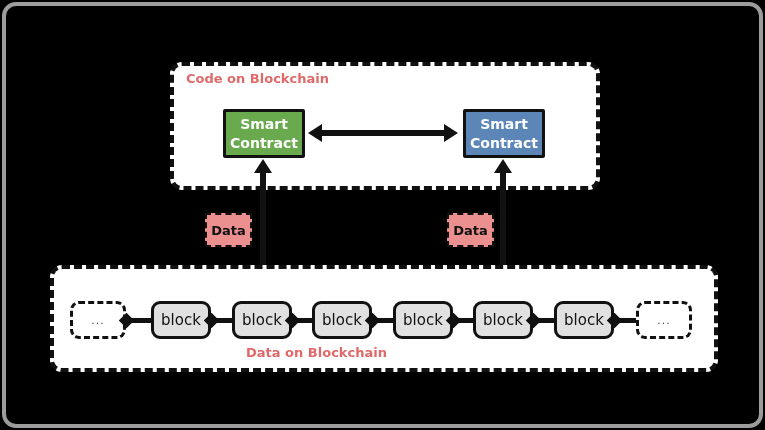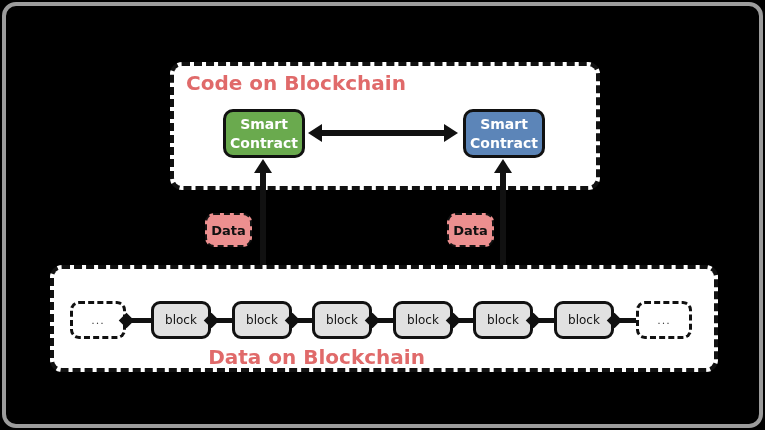--- a/index.html
+++ b/index.html
@@ -12,42 +12,42 @@
     border:4px solid #9c9c9c;border-radius:14px;pointer-events:none;
   }
   
   .container{
     position:absolute;background:#ffffff;border:4px dashed #111;
     border-radius:12px;box-sizing:border-box;
   }
   .container.top{left:170px;top:62px;width:430px;height:128px;}
   .container.bottom{left:50px;top:265px;width:668px;height:107px;}
   
-  .section-title{position:absolute;font-weight:bold;font-size:20px;color:#e06a6a;}
+  .section-title{position:absolute;font-weight:bold;font-size:13px;color:#e06a6a;}
   .title-top{left:186px;top:71px;}
   .title-bottom{left:50px;top:345px;width:533px;text-align:center;}
   
   .contract{
     position:absolute;top:109px;width:82px;height:49px;border:3px solid #111;
-    border-radius:10px;box-sizing:border-box;display:flex;align-items:center;
+    border-radius:2px;box-sizing:border-box;display:flex;align-items:center;
     justify-content:center;text-align:center;color:#fff;font-weight:bold;
     font-size:14px;line-height:1.3;
   }
   .contract.left{left:223px;background:#6aaa4e;}
   .contract.right{left:463px;background:#5c85b8;}
   
   .event{
     position:absolute;left:356px;top:83px;width:53px;height:33px;background:#f8dc9c;
     border:3px dashed #111;border-radius:10px;box-sizing:border-box;display:flex;
     align-items:center;justify-content:center;font-weight:bold;font-size:13px;color:#111;
   }
   
   .data-badge{
     position:absolute;top:213px;width:47px;height:34px;background:#ec8f8f;
-    border:2px dashed #111;border-radius:9px;box-sizing:border-box;display:flex;
+    border:2px dashed #111;border-radius:0;box-sizing:border-box;display:flex;
     align-items:center;justify-content:center;font-weight:bold;font-size:13px;color:#111;
   }
   .data-badge.left{left:205px;}
   .data-badge.right{left:447px;}
   
   .shaft-h{position:absolute;left:320px;top:130px;width:126px;height:6px;background:#111;}
   .ah-left{position:absolute;left:308px;top:124px;width:0;height:0;
     border-top:9px solid transparent;border-bottom:9px solid transparent;border-right:14px solid #111;}
   .ah-right{position:absolute;left:444px;top:124px;width:0;height:0;
     border-top:9px solid transparent;border-bottom:9px solid transparent;border-left:14px solid #111;}
@@ -57,21 +57,21 @@
   .ah-up{position:absolute;top:159px;width:0;height:0;
     border-left:9px solid transparent;border-right:9px solid transparent;border-bottom:14px solid #111;}
   .ah-down{position:absolute;top:287px;width:0;height:0;
     border-left:9px solid transparent;border-right:9px solid transparent;border-top:14px solid #111;}
   .ah-up.l,.ah-down.l{left:254px;} .ah-up.r,.ah-down.r{left:494px;}
   
   .chain-line{position:absolute;top:318px;height:5px;background:#111;}
   .block{
     position:absolute;top:301px;width:60px;height:38px;background:#e1e1e1;
     border:3px solid #111;border-radius:9px;box-sizing:border-box;display:flex;
-    align-items:center;justify-content:center;font-size:12px;color:#111;
+    align-items:center;justify-content:center;font-size:15px;color:#111;
   }
   .edge-box{
     position:absolute;top:301px;width:56px;height:38px;background:#fff;
     border:3px dashed #111;border-radius:9px;box-sizing:border-box;display:flex;
     align-items:center;justify-content:center;font-size:11px;color:#444;letter-spacing:1px;
   }
   .diamond{position:absolute;top:315px;width:11px;height:11px;background:#111;transform:rotate(45deg);}
   
   .watermark{position:absolute;right:16px;top:398px;color:#fff;font-weight:bold;font-size:15px;}
 </style>

